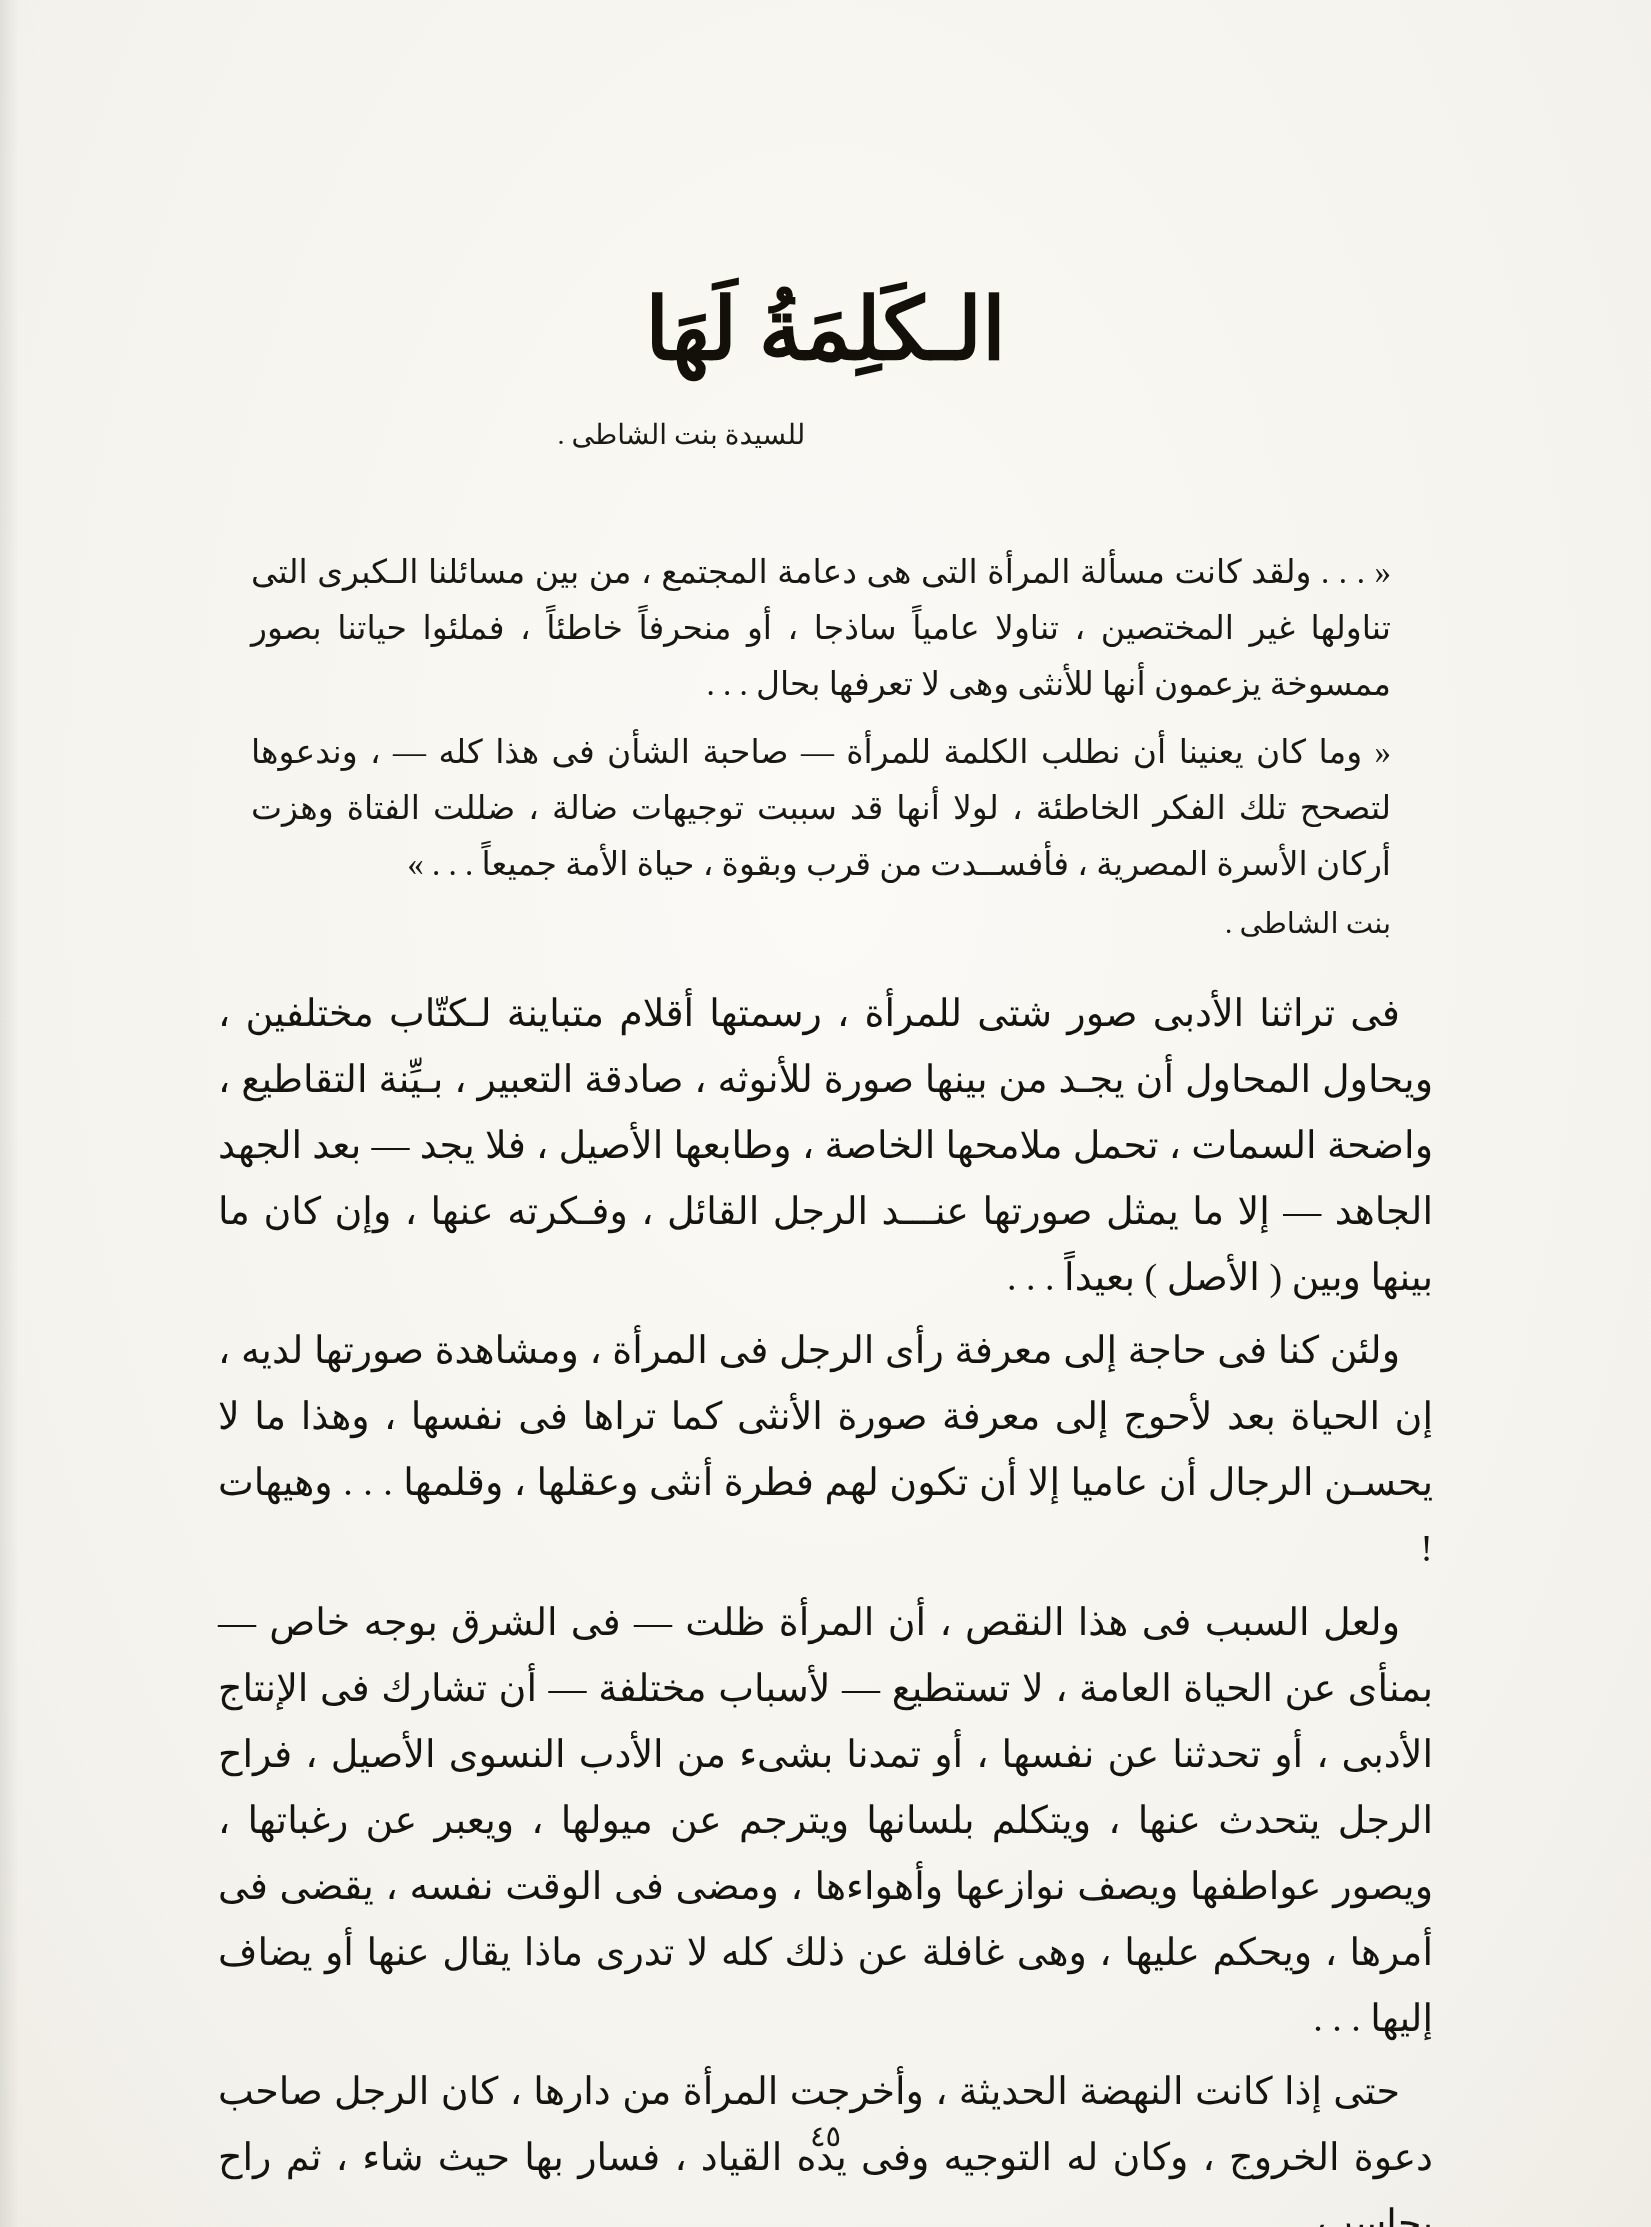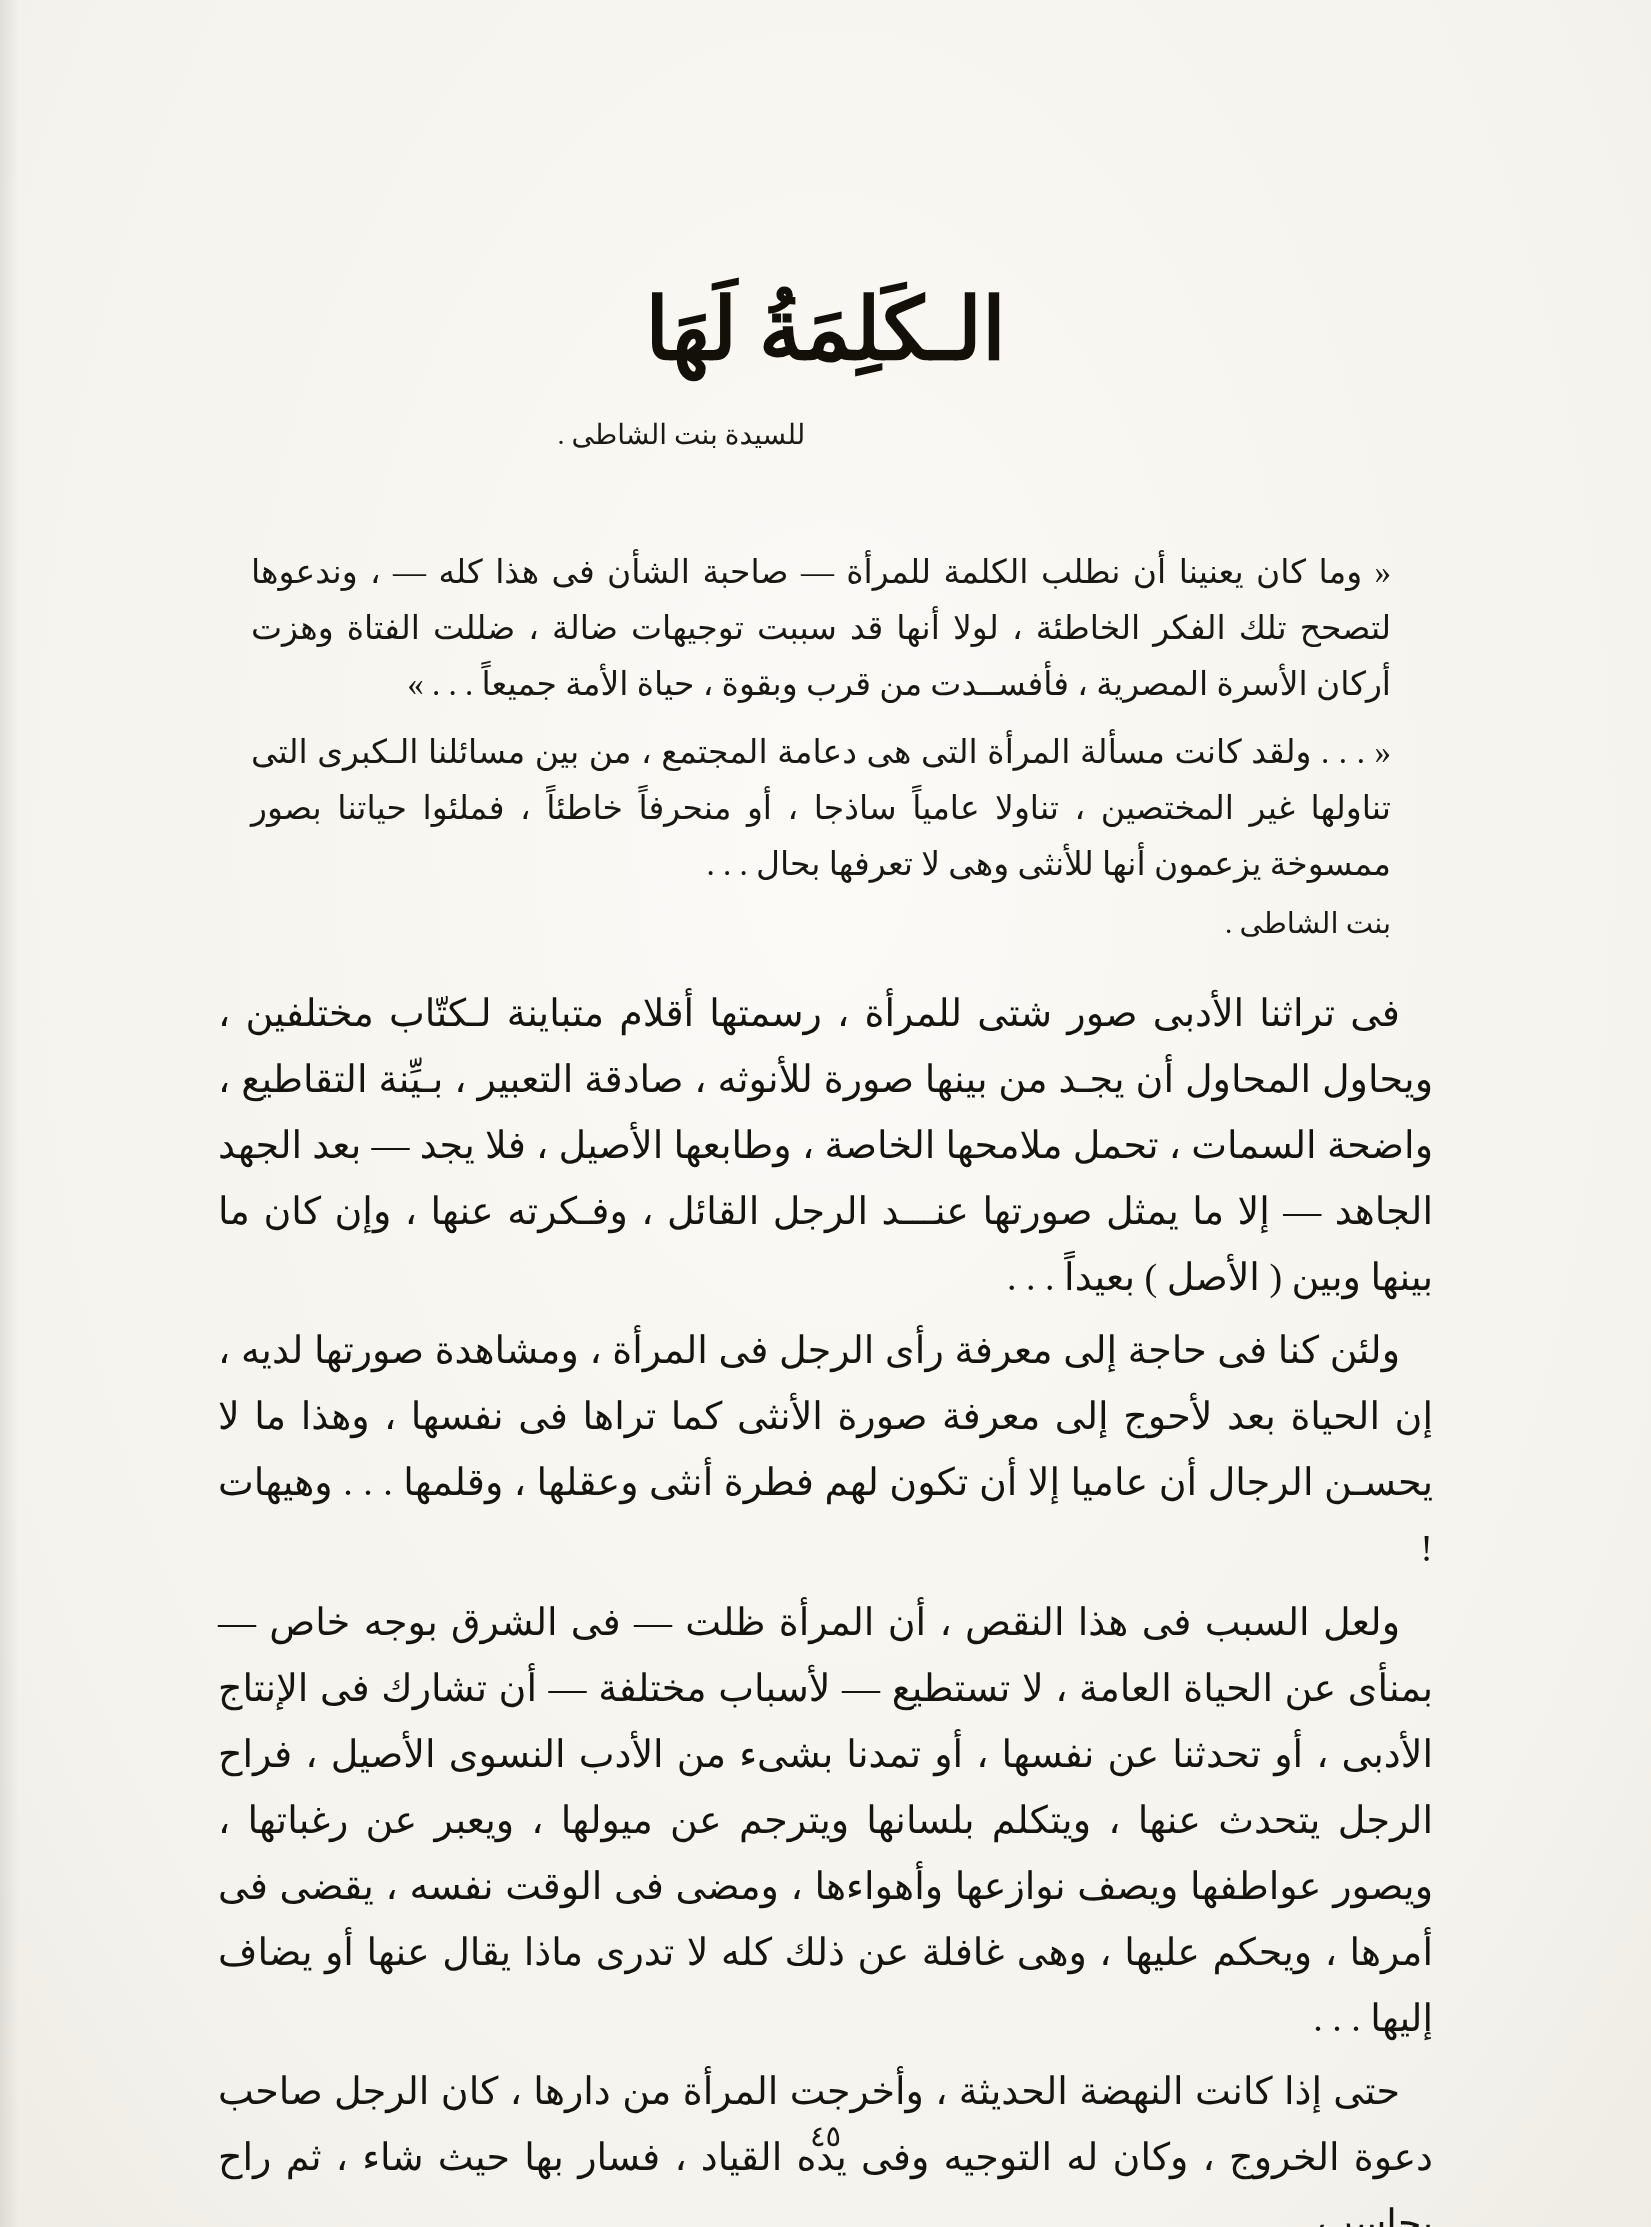--- a/index.html
+++ b/index.html
@@ -99,22 +99,22 @@
 </head>
 <body>
 
 <div class="page">
 
   <h1 class="title">الـكَلِمَةُ لَهَا</h1>
 
   <div class="byline">للسيدة بنت الشاطى .</div>
 
   <div class="quote">
+    <p>« . . . ولقد كانت مسألة المرأة التى هى دعامة المجتمع ، من بين مسائلنا الـكبرى التى تناولها غير المختصين ، تناولا عامياً ساذجا ، أو منحرفاً خاطئاً ، فملئوا حياتنا بصور ممسوخة يزعمون أنها للأنثى وهى لا تعرفها بحال . . .</p>
     <p>« وما كان يعنينا أن نطلب الكلمة للمرأة — صاحبة الشأن فى هذا كله — ، وندعوها لتصحح تلك الفكر الخاطئة ، لولا أنها قد سببت توجيهات ضالة ، ضللت الفتاة وهزت أركان الأسرة المصرية ، فأفســدت من قرب وبقوة ، حياة الأمة جميعاً . . . »</p>
-    <p>« . . . ولقد كانت مسألة المرأة التى هى دعامة المجتمع ، من بين مسائلنا الـكبرى التى تناولها غير المختصين ، تناولا عامياً ساذجا ، أو منحرفاً خاطئاً ، فملئوا حياتنا بصور ممسوخة يزعمون أنها للأنثى وهى لا تعرفها بحال . . .</p>
     <div class="attribution">بنت الشاطى .</div>
   </div>
 
   <div class="body-text">
     <p>فى تراثنا الأدبى صور شتى للمرأة ، رسمتها أقلام متباينة لـكتّاب مختلفين ، ويحاول المحاول أن يجـد من بينها صورة للأنوثه ، صادقة التعبير ، بـيِّنة التقاطيع ، واضحة السمات ، تحمل ملامحها الخاصة ، وطابعها الأصيل ، فلا يجد — بعد الجهد الجاهد — إلا ما يمثل صورتها عنـــد الرجل القائل ، وفـكرته عنها ، وإن كان ما بينها وبين ( الأصل ) بعيداً . . .</p>
     <p>ولئن كنا فى حاجة إلى معرفة رأى الرجل فى المرأة ، ومشاهدة صورتها لديه ، إن الحياة بعد لأحوج إلى معرفة صورة الأنثى كما تراها فى نفسها ، وهذا ما لا يحسـن الرجال أن عاميا إلا أن تكون لهم فطرة أنثى وعقلها ، وقلمها . . . وهيهات !</p>
     <p>ولعل السبب فى هذا النقص ، أن المرأة ظلت — فى الشرق بوجه خاص — بمنأى عن الحياة العامة ، لا تستطيع — لأسباب مختلفة — أن تشارك فى الإنتاج الأدبى ، أو تحدثنا عن نفسها ، أو تمدنا بشىء من الأدب النسوى الأصيل ، فراح الرجل يتحدث عنها ، ويتكلم بلسانها ويترجم عن ميولها ، ويعبر عن رغباتها ، ويصور عواطفها ويصف نوازعها وأهواءها ، ومضى فى الوقت نفسه ، يقضى فى أمرها ، ويحكم عليها ، وهى غافلة عن ذلك كله لا تدرى ماذا يقال عنها أو يضاف إليها . . .</p>
     <p>حتى إذا كانت النهضة الحديثة ، وأخرجت المرأة من دارها ، كان الرجل صاحب دعوة الخروج ، وكان له التوجيه وفى يده القياد ، فسار بها حيث شاء ، ثم راح يحاسب</p>
   </div>
 

